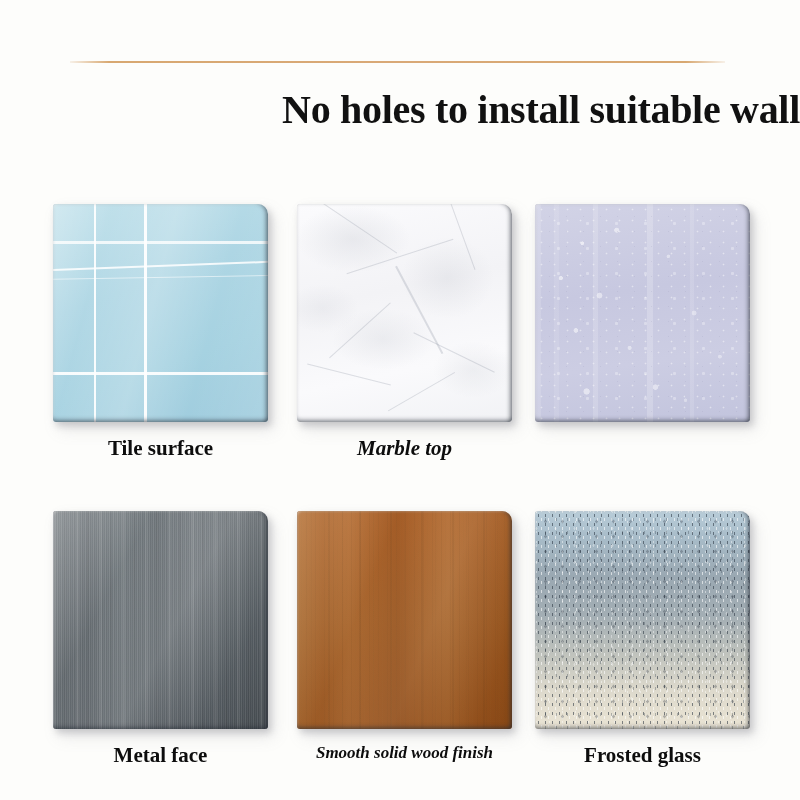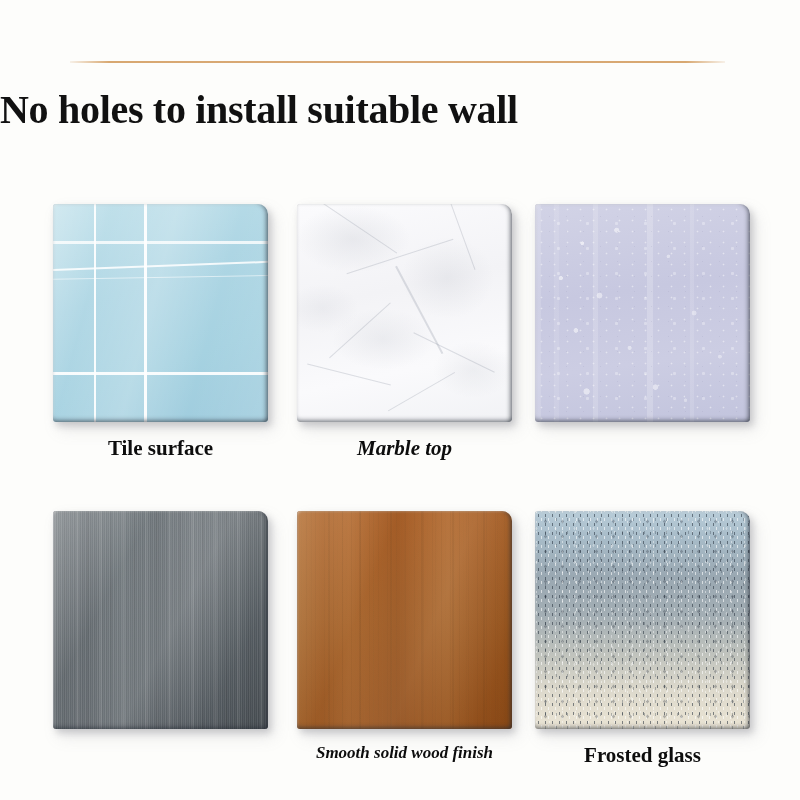--- a/index.html
+++ b/index.html
@@ -36,21 +36,21 @@
         #d8a871 94%,
         rgba(214,168,120,0.15) 100%);
   }
 
   
   .title {
     position: absolute;
     left: 0;
     top: 86px;
     width: 800px;
-    text-align: left;
+    text-align: right;
     font-size: 40px;
     font-weight: bold;
     letter-spacing: -0.3px;
     color: #111111;
     line-height: 1.18;
     white-space: nowrap;
   }
 
   
   .grid {
@@ -352,20 +352,21 @@
     <div class="cell r0 c2">
       <div class="swatch">
         <div class="tex tex-glass"></div>
       </div>
     </div>
 
     <div class="cell r1 c0">
       <div class="swatch">
         <div class="tex tex-metal"></div>
       </div>
+      <div class="caption">Metal face</div>
     </div>
 
     <div class="cell r1 c1">
       <div class="swatch">
         <div class="tex tex-wood"></div>
       </div>
       <div class="caption small">Smooth solid wood finish</div>
     </div>
 
     <div class="cell r1 c2">

